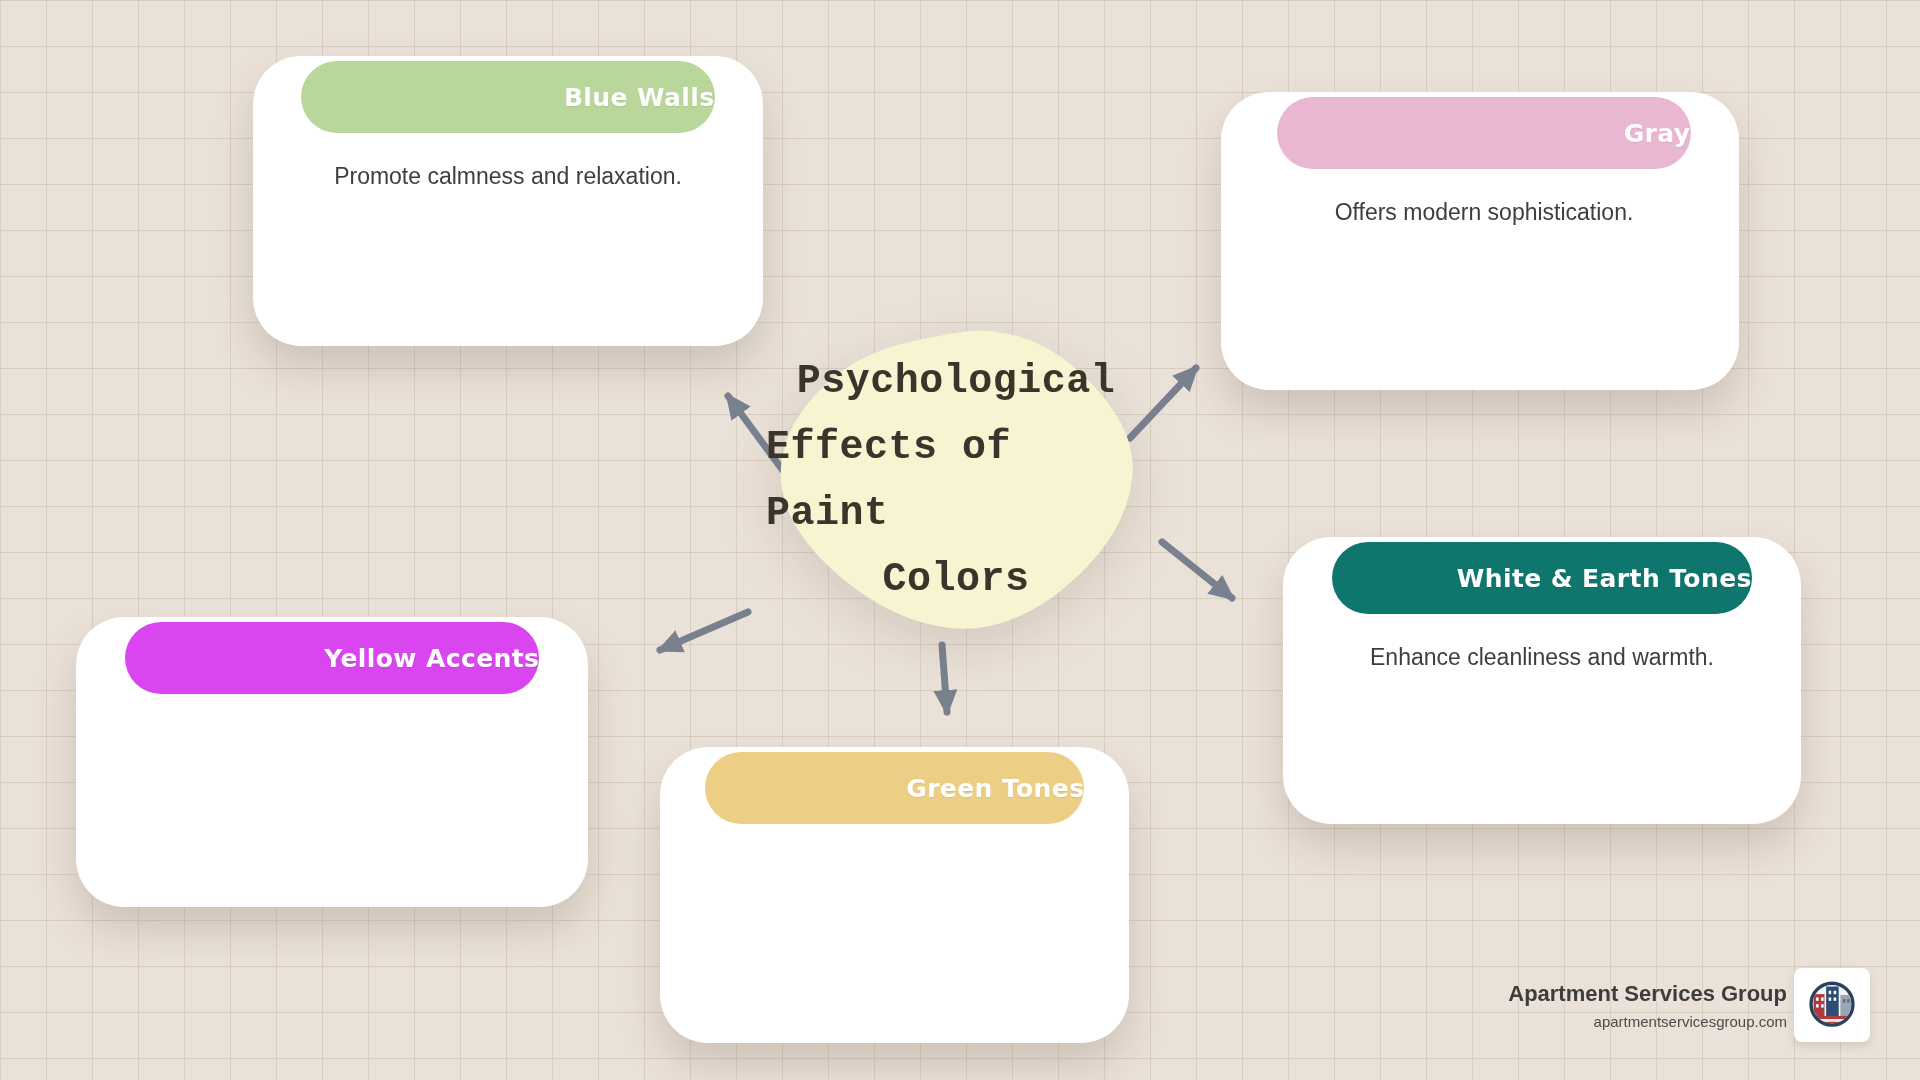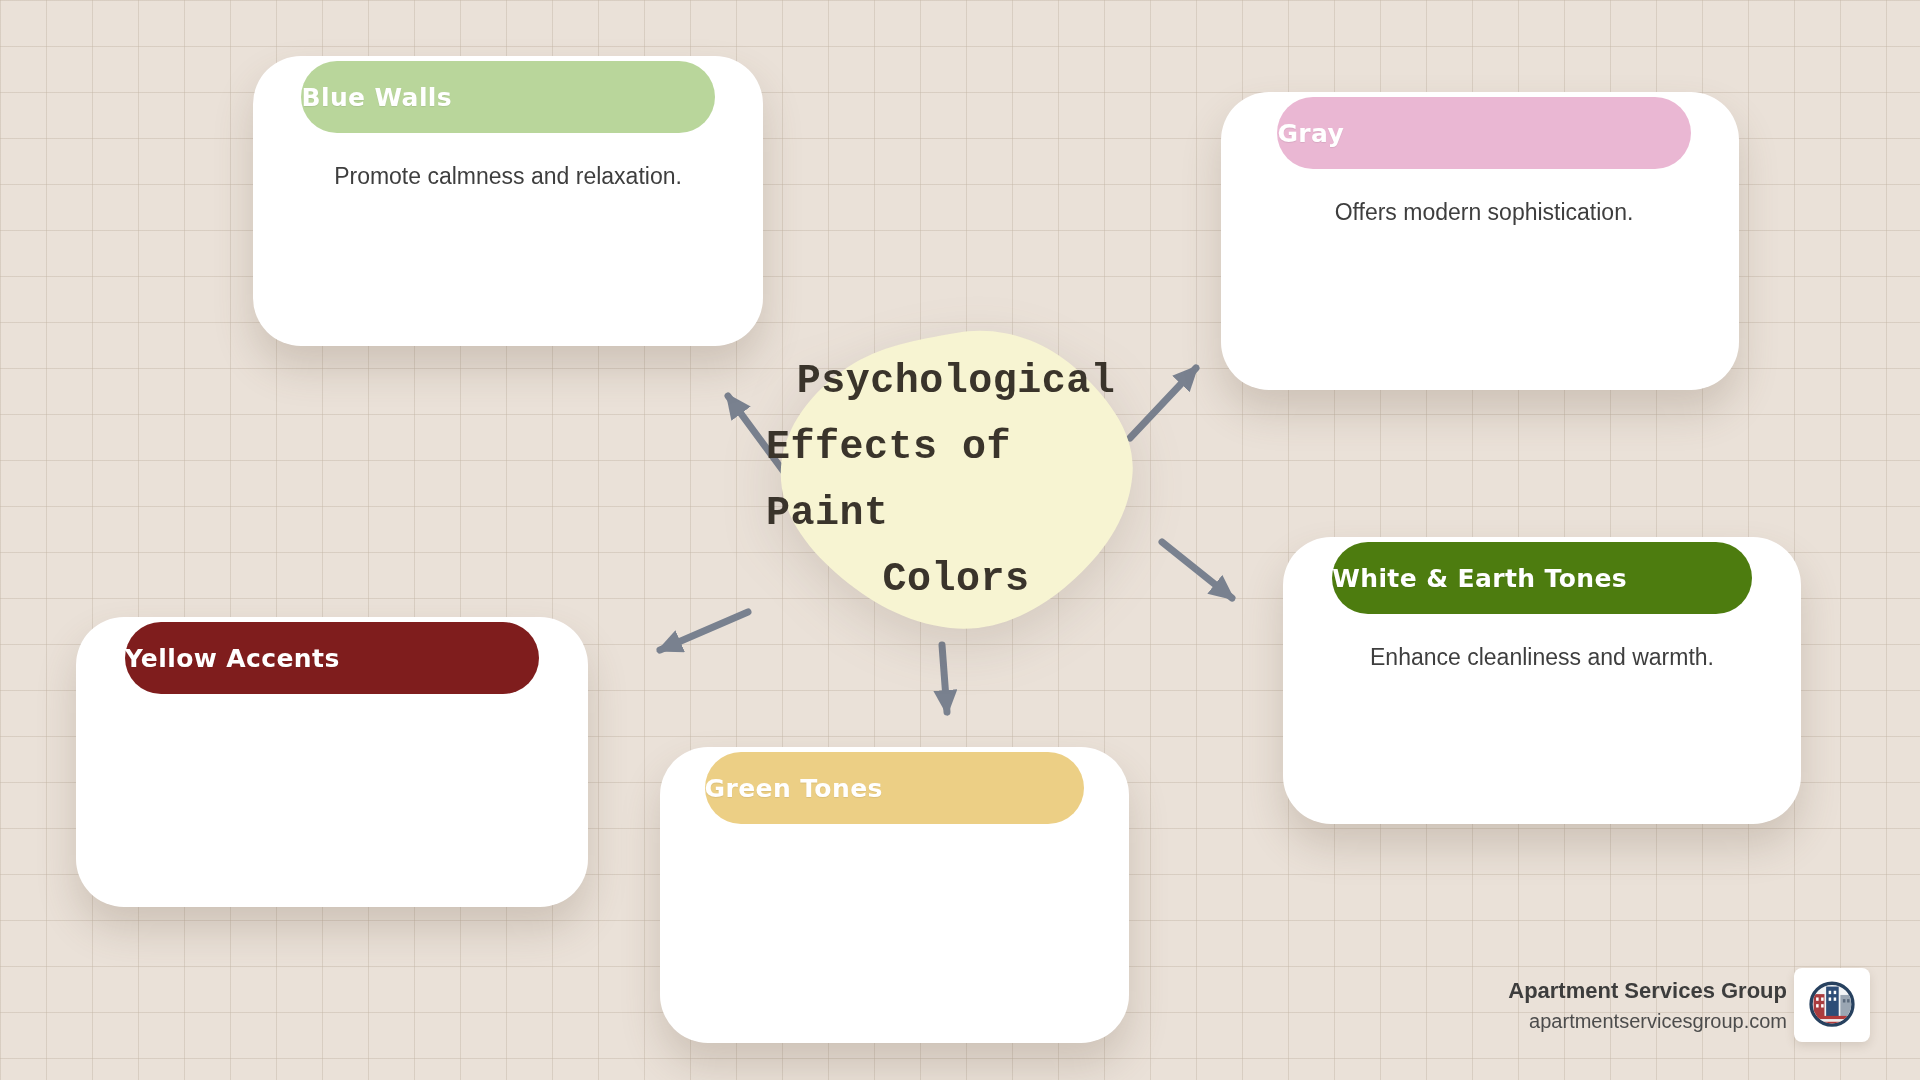--- a/index.html
+++ b/index.html
@@ -26,21 +26,21 @@
     box-shadow: 0 22px 40px rgba(96, 74, 53, 0.20);
     text-align: center;
   }
   .pill {
     width: 81%;
     height: 72px;
     margin: 5px auto 0;
     border-radius: 40px;
     display: flex;
     align-items: center;
-    justify-content: flex-start;
+    justify-content: flex-end;
   }
   .pill-label {
     color: #ffffff;
     font-family: "DejaVu Sans", sans-serif;
     font-weight: bold;
     font-size: 25px;
     letter-spacing: 0.4px;
     text-shadow: 0 1px 1px rgba(0,0,0,0.08);
   }
   .card-desc {
@@ -93,21 +93,21 @@
   .footer {
     position: absolute;
     right: 50px;
     bottom: 38px;
     display: flex;
     align-items: center;
     gap: 7px;
   }
   .footer-text { text-align: right; }
   .brand-name  { font-size: 22px; font-weight: bold; color: #3d3d3d; }
-  .brand-site  { font-size: 20px; color: #4c4c4c; margin-top: 6px; }
+  .brand-site  { font-size: 15px; color: #4c4c4c; margin-top: 6px; }
   .logo-box {
     width: 76px;
     height: 74px;
     background: #ffffff;
     border-radius: 8px;
     display: flex;
     align-items: center;
     justify-content: center;
     box-shadow: 0 4px 10px rgba(96,74,53,0.15);
   }
@@ -138,33 +138,33 @@
   </div>
 
   <div class="card card-gray">
     <div class="pill" style="background-color: rgb(234, 183, 211);">
       <span class="pill-label">Gray</span>
     </div>
     <div class="card-desc">Offers modern sophistication.</div>
   </div>
 
   <div class="card card-yellow-accents">
-    <div class="pill" style="background-color: #7f1d1d;">
+    <div class="pill" style="background-color: #d946ef;">
       <span class="pill-label">Yellow Accents</span>
     </div>
   </div>
 
   <div class="card card-green-tones">
     <div class="pill" style="background-color: rgb(236, 207, 133);">
       <span class="pill-label">Green Tones</span>
     </div>
   </div>
 
   <div class="card card-white-earth-tones">
-    <div class="pill" style="background-color: #4d7c0f;">
+    <div class="pill" style="background-color: #0f766e;">
       <span class="pill-label">White &amp; Earth Tones</span>
     </div>
     <div class="card-desc">Enhance cleanliness and warmth.</div>
   </div>
 
   <div class="blob-wrap">
     <svg width="380" height="312" viewBox="0 0 380 312">
       <path d="M190,8 C232,0 276,14 308,42 C342,72 372,110 366,154
                C361,196 336,230 304,258 C270,288 228,308 184,303
                C140,298 102,276 70,248 C38,220 12,184 15,142

